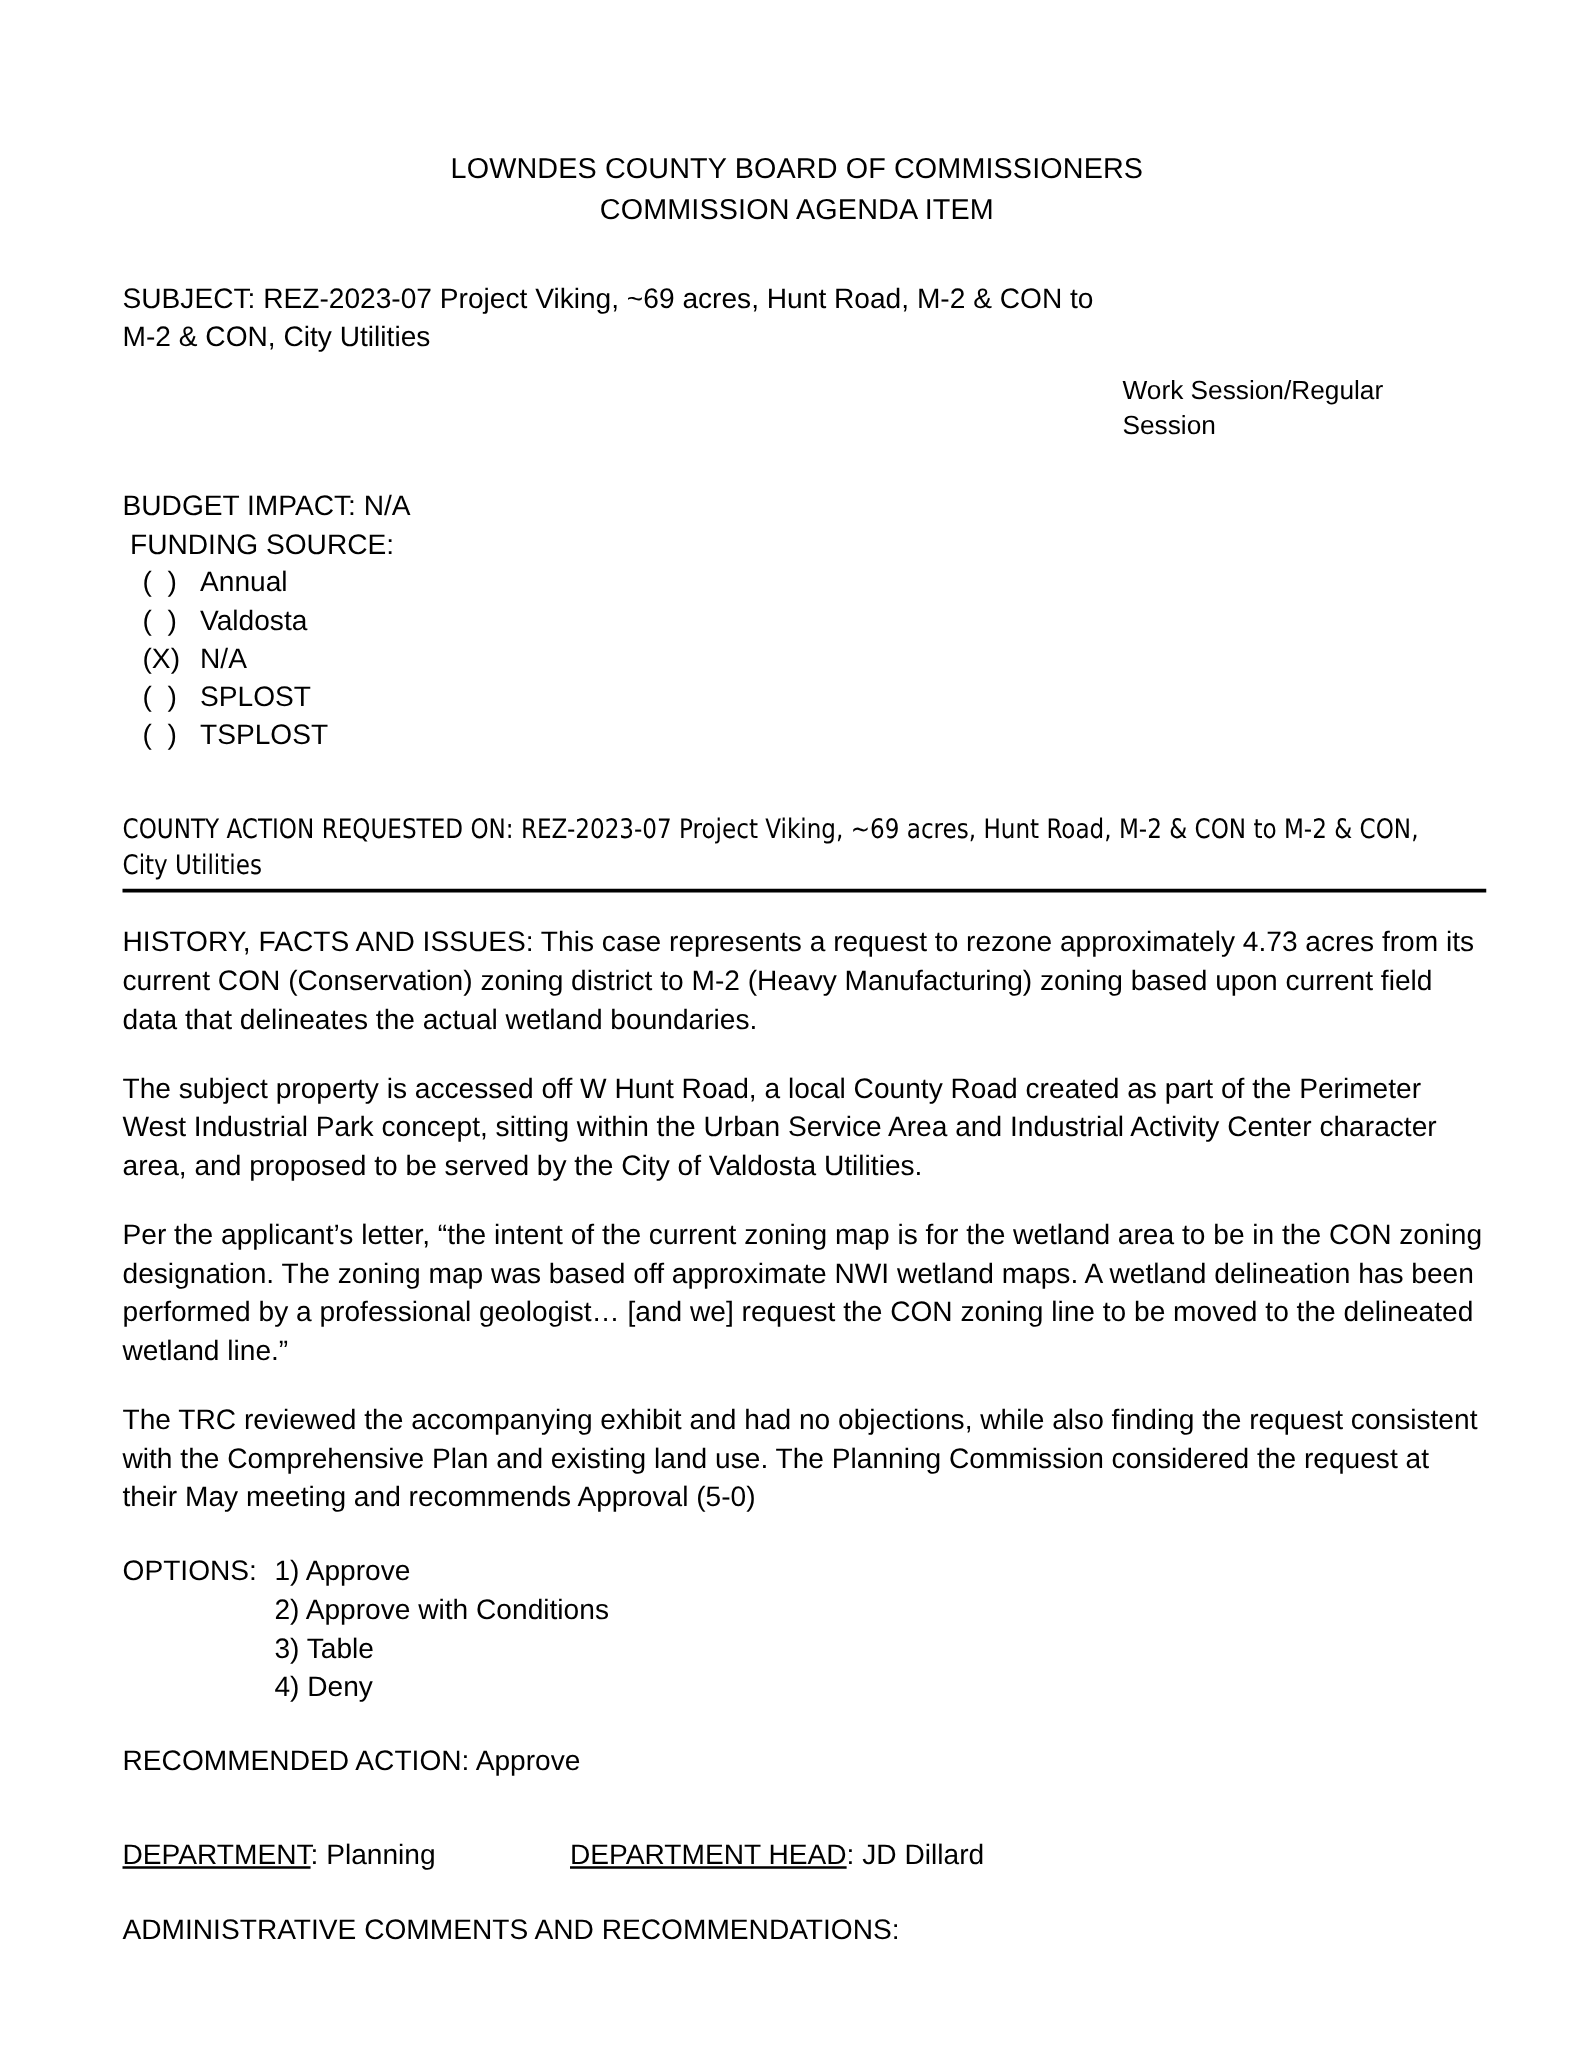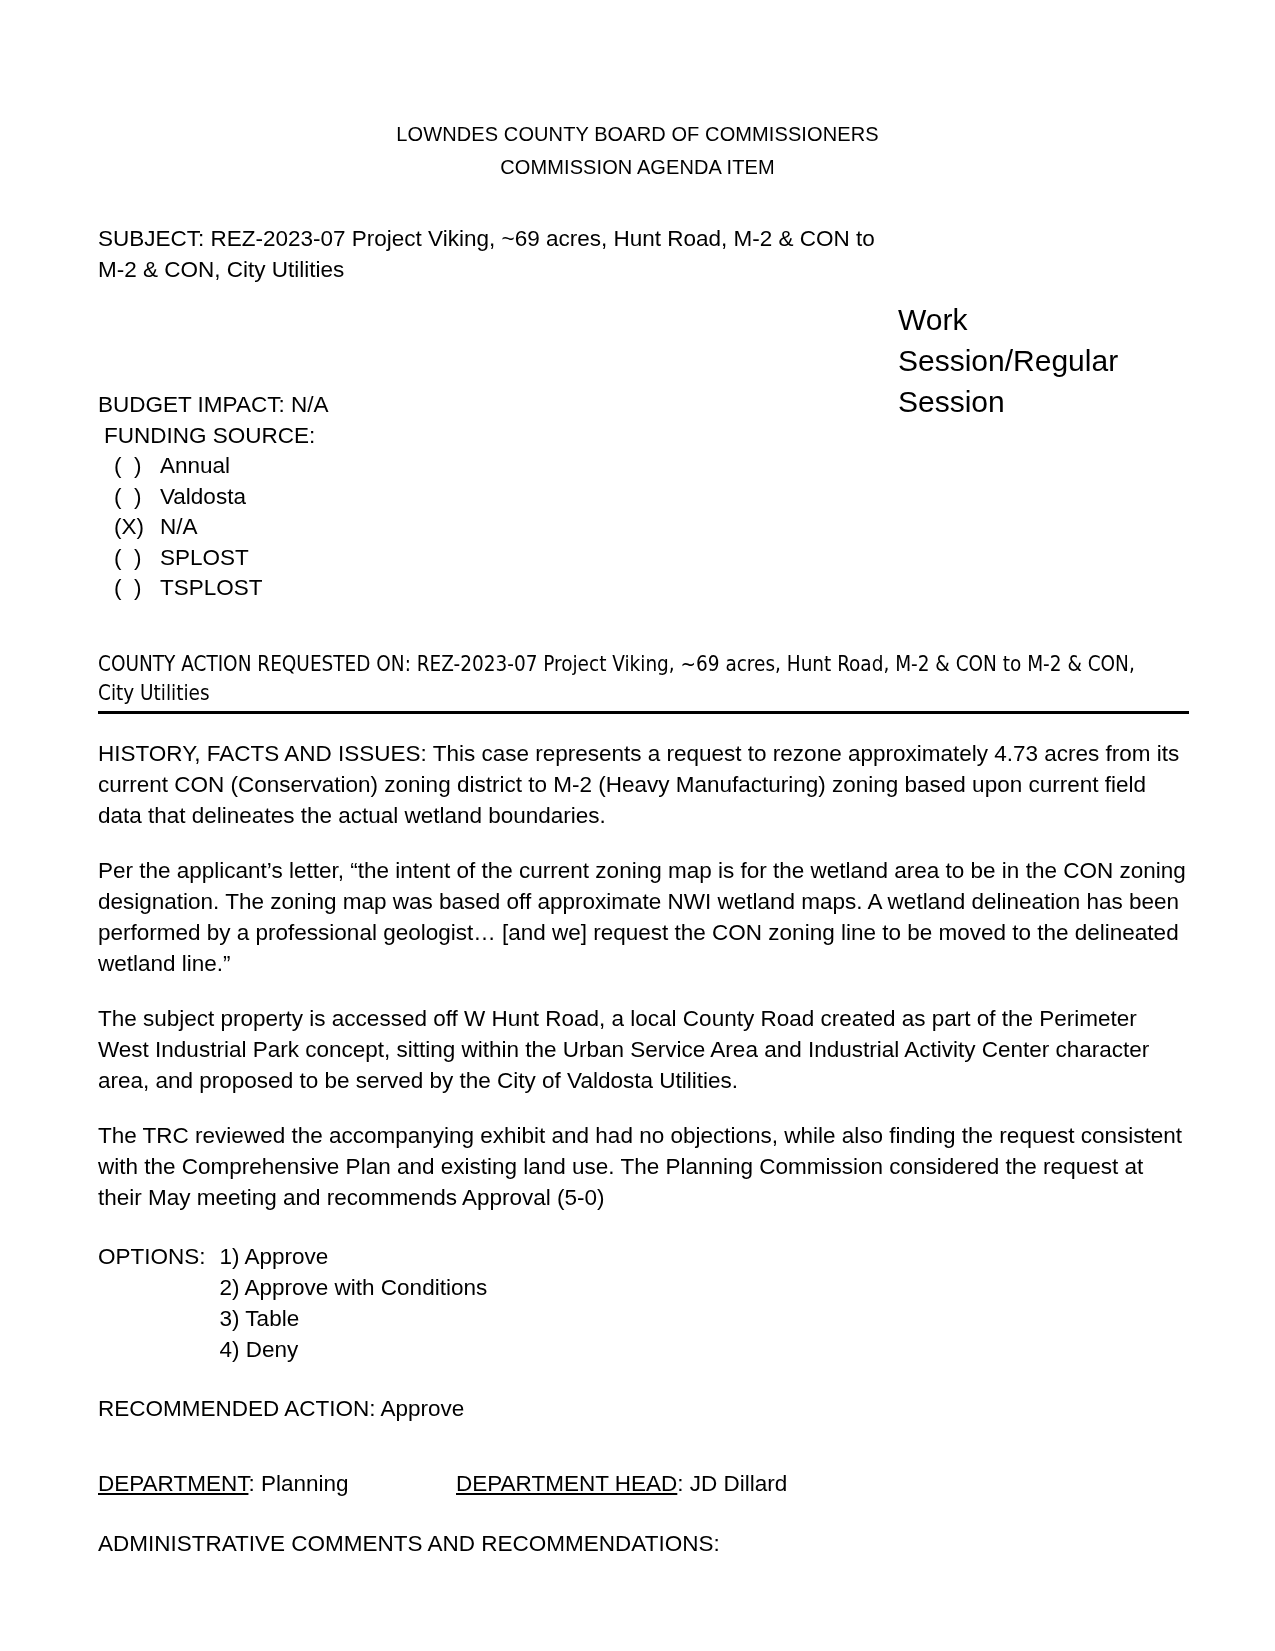--- a/index.html
+++ b/index.html
@@ -19,21 +19,21 @@
     width: 1275px;
     height: 1651px;
     box-sizing: border-box;
     padding: 0;
     overflow: hidden;
   }
 
   
   .doc-title {
     text-align: center;
-    font-size: 20px;
+    font-size: 23px;
     line-height: 33px;
     letter-spacing: 0.1px;
     padding-top: 118px;
   }
   .doc-title .line { display: block; }
 
   
   .content {
     margin-left: 98px;
     margin-right: 86px;
@@ -52,22 +52,22 @@
     position: relative;
     margin-top: 22px;
     min-height: 62px;
   }
   .meeting-date { }
   .session-note {
     position: absolute;
     top: -8px;
     left: 800px;
     width: 230px;
-    font-size: 30px;
-    line-height: 41px;
+    font-size: 21px;
+    line-height: 28px;
   }
 
   
   .budget { margin-top: 20px; }
   .funding-source { padding-left: 6px; }
   .funding-list {
     list-style: none;
     margin: 0;
     padding: 0 0 0 16px;
   }
@@ -173,22 +173,22 @@
       <li>
         <span class="mark">(  )</span>
         <span class="fs-label">TSPLOST</span>
       </li>
     </ul>
 
     <div class="county-action">COUNTY ACTION REQUESTED ON: REZ-2023-07 Project Viking, ~69 acres, Hunt Road, M-2 &amp; CON to M-2 &amp; CON, City Utilities</div>
     <hr class="rule">
 
     <div class="para">HISTORY, FACTS AND ISSUES: This case represents a request to rezone approximately 4.73 acres from its current CON (Conservation) zoning district to M-2 (Heavy Manufacturing) zoning based upon current field data that delineates the actual wetland boundaries.</div>
+    <div class="para">The subject property is accessed off W Hunt Road, a local County Road created as part of the Perimeter West Industrial Park concept, sitting within the Urban Service Area and Industrial Activity Center character area, and proposed to be served by the City of Valdosta Utilities.</div>
     <div class="para">Per the applicant’s letter, “the intent of the current zoning map is for the wetland area to be in the CON zoning designation. The zoning map was based off approximate NWI wetland maps. A wetland delineation has been performed by a professional geologist… [and we] request the CON zoning line to be moved to the delineated wetland line.”</div>
-    <div class="para">The subject property is accessed off W Hunt Road, a local County Road created as part of the Perimeter West Industrial Park concept, sitting within the Urban Service Area and Industrial Activity Center character area, and proposed to be served by the City of Valdosta Utilities.</div>
     <div class="para">The TRC reviewed the accompanying exhibit and had no objections, while also finding the request consistent with the Comprehensive Plan and existing land use. The Planning Commission considered the request at their May meeting and recommends Approval (5-0)</div>
 
     <div class="options">
       <div class="options-label">OPTIONS:</div>
       <div class="options-items">
         <span class="opt">1) Approve</span>
         <span class="opt">2) Approve with Conditions</span>
         <span class="opt">3) Table</span>
         <span class="opt">4) Deny</span>
       </div>

